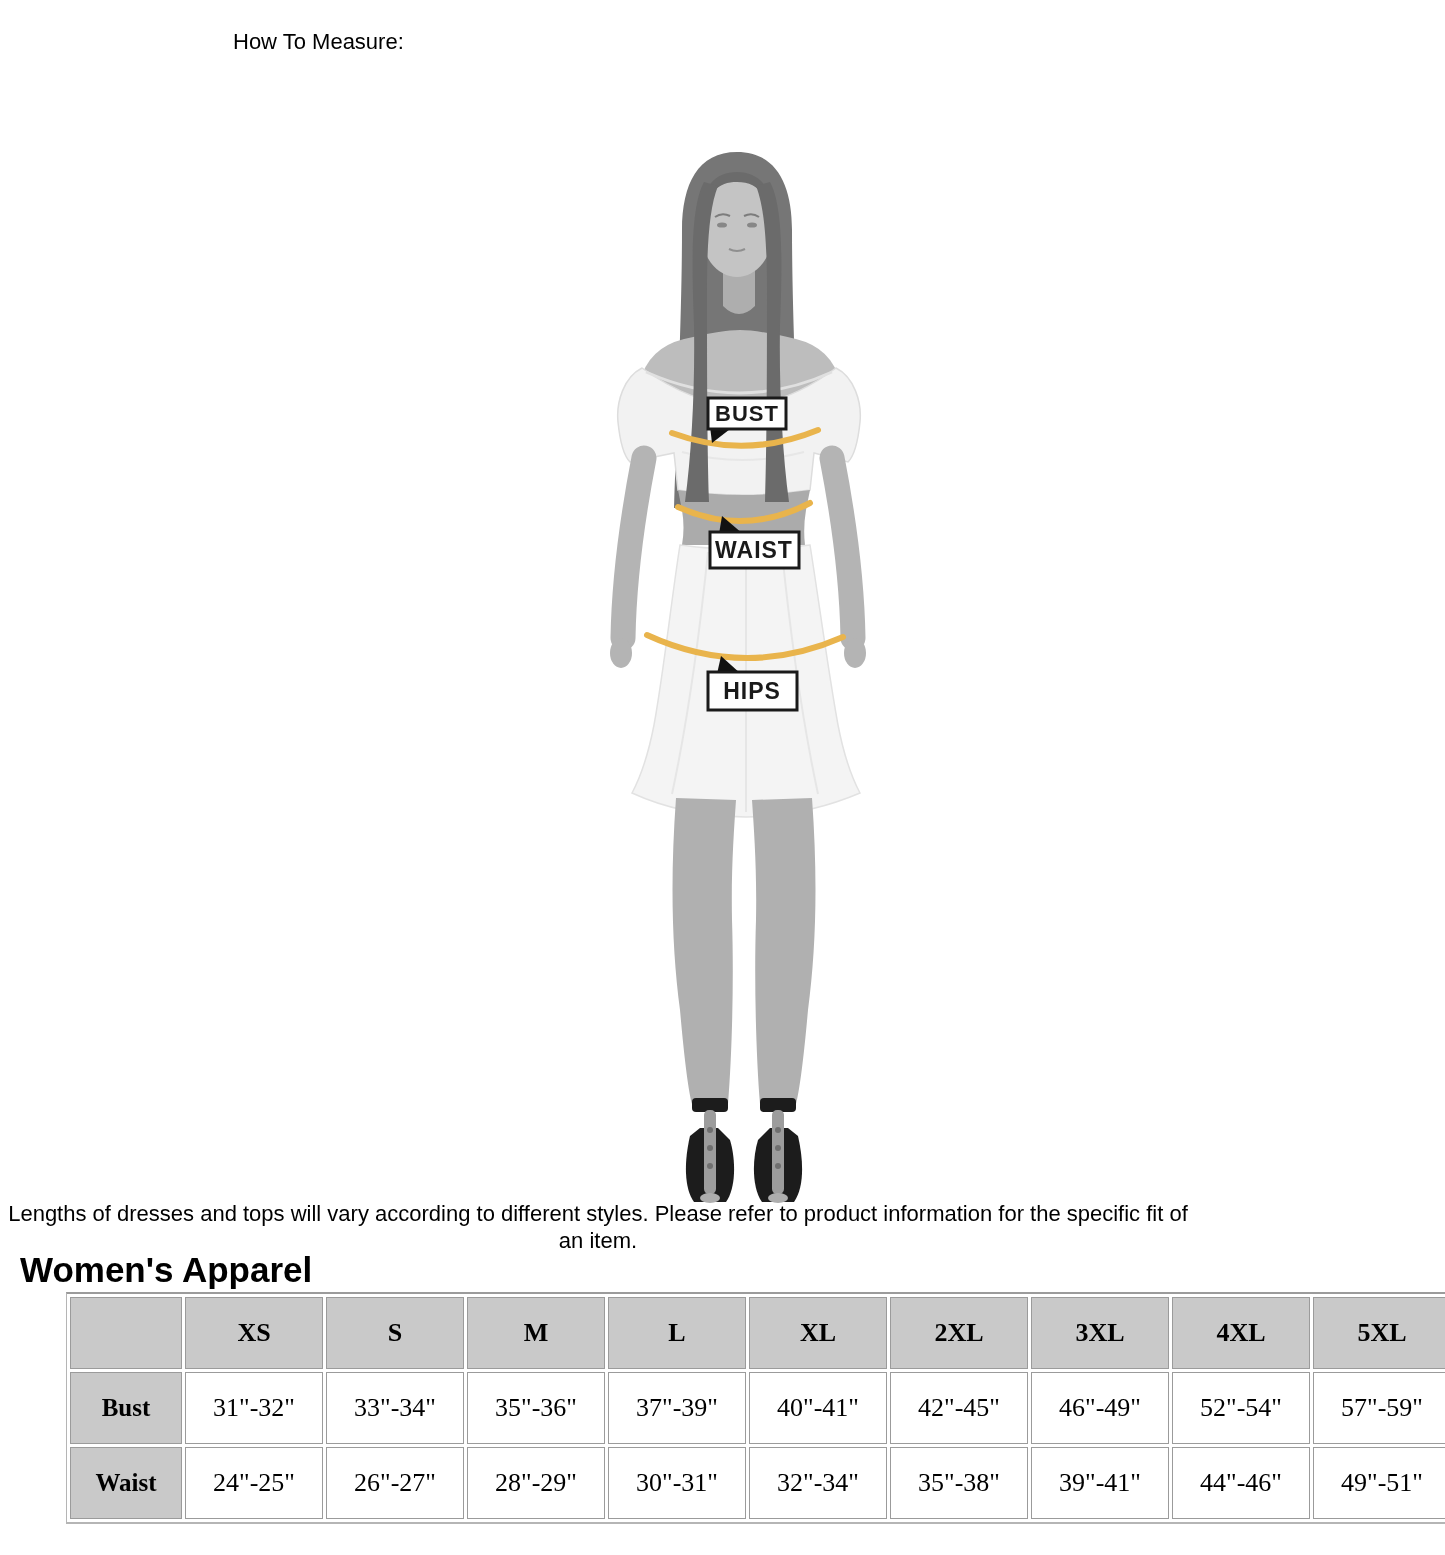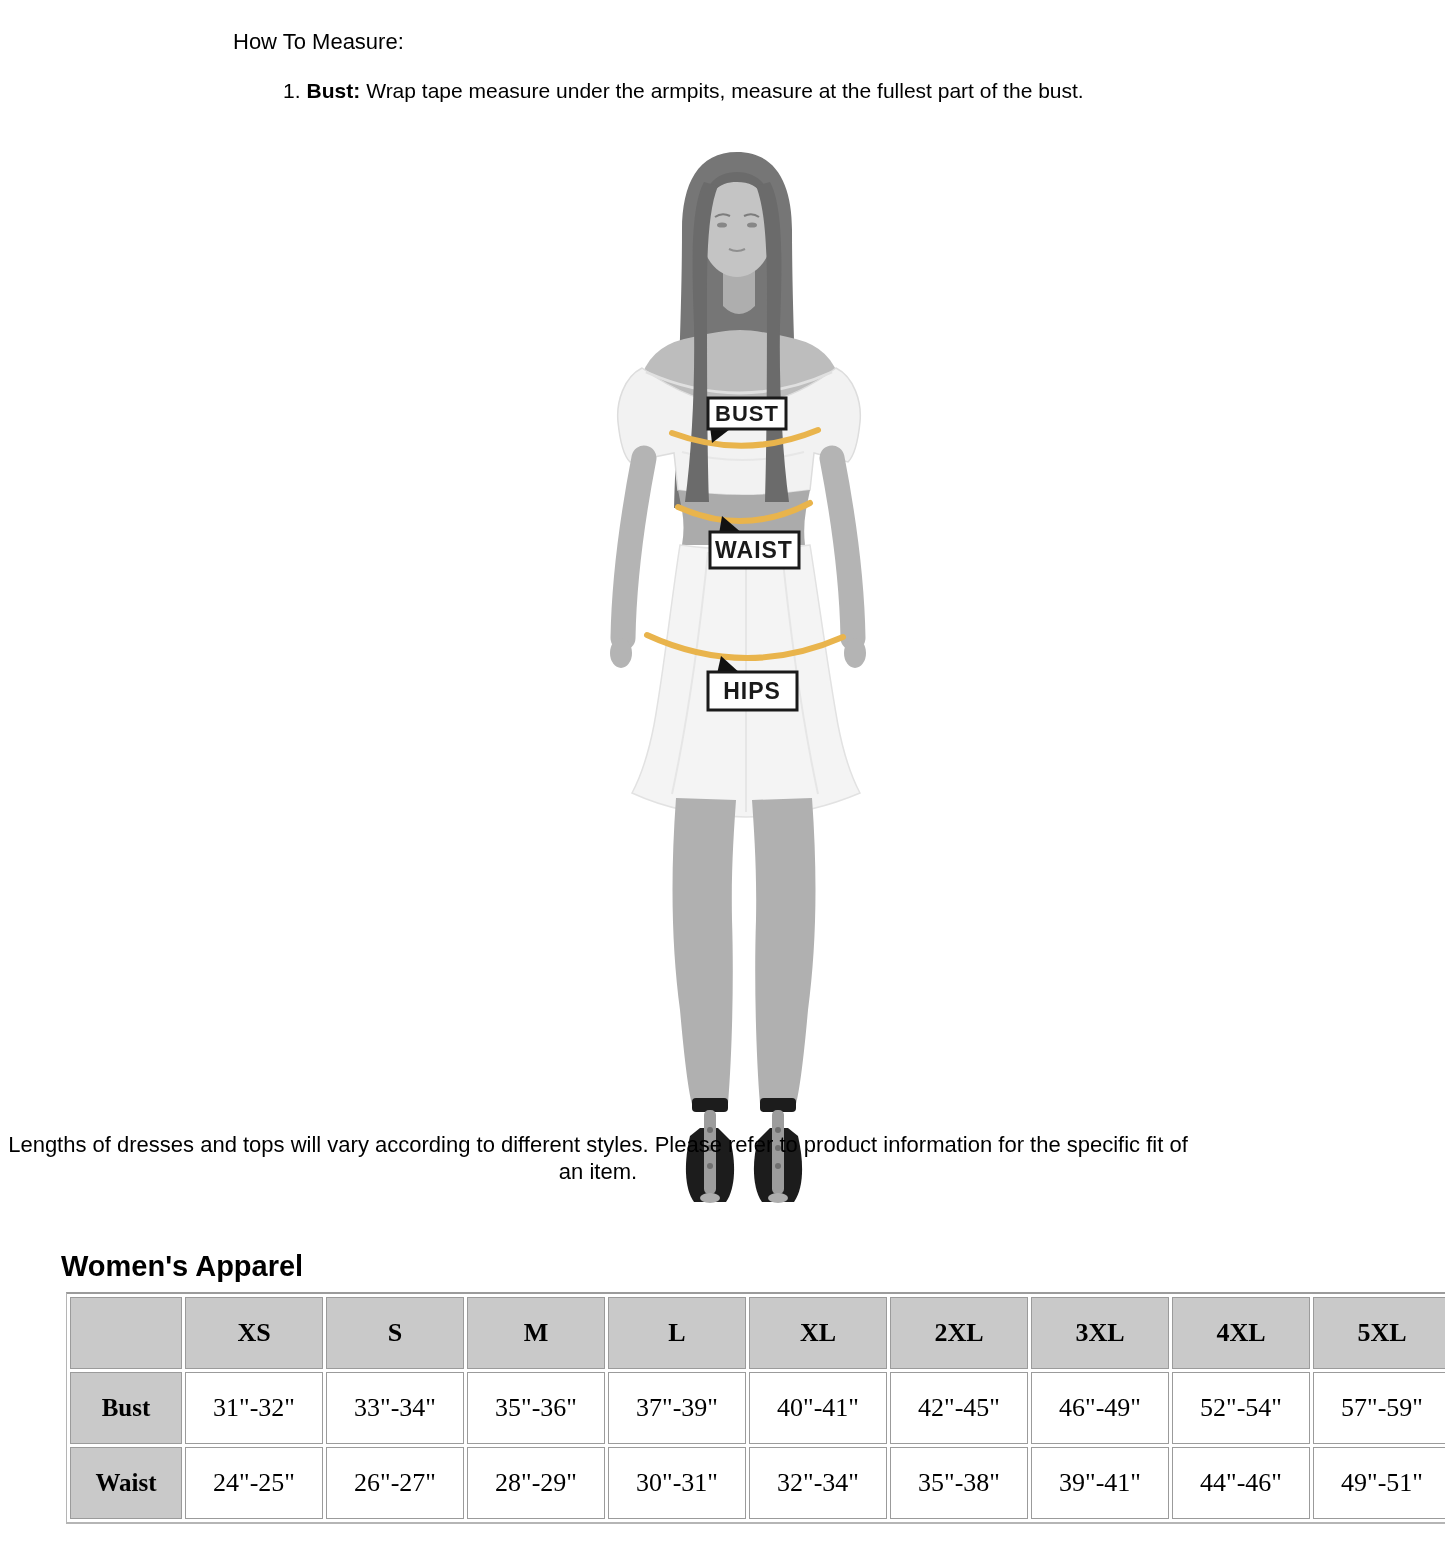--- a/index.html
+++ b/index.html
@@ -13,23 +13,23 @@
   .steps{margin-top:22px;margin-left:50px;}
   .step{font-size:21px;line-height:27px;white-space:nowrap;}
   .step .num{margin-right:6px;}
   .step .term{font-weight:bold;margin-right:6px;}
   
   .figure-wrap{position:absolute;left:570px;top:150px;width:340px;height:1060px;}
   svg text.tag{
     font-family:"Liberation Sans",sans-serif;font-weight:bold;letter-spacing:1px;fill:#1a1a1a;
   }
   
-  .fit-note{position:absolute;left:0;top:1131px;width:1196px;text-align:center;font-size:22px;line-height:27px;}
+  .fit-note{position:absolute;left:0;top:1200px;width:1196px;text-align:center;font-size:22px;line-height:27px;}
   
-  .chart-title{position:absolute;left:20px;top:1250px;font-size:29px;font-weight:bold;margin-left:41px;}
+  .chart-title{position:absolute;left:20px;top:1250px;font-size:35px;font-weight:bold;}
   table.size-chart{
     position:absolute;left:22px;top:1292px;width:1180px;
     border-collapse:separate;border-spacing:3px;table-layout:fixed;
     border-top:2px solid #9b9b9b;border-bottom:2px solid #b5b5b5;
     border-left:1px solid #b5b5b5;border-right:1px solid #b5b5b5;
     font-family:Liberation Serif, serif;
     margin-left:44px;
   }
   table.size-chart th, table.size-chart td{
     border:1px solid #9b9b9b;height:70px;text-align:center;vertical-align:middle;padding:0;
@@ -38,21 +38,20 @@
   th.colhead{font-size:26px;font-weight:bold;}
   td.rowlabel{font-size:25px;font-weight:bold;}
   td.val{background:#ffffff;font-size:26px;font-weight:normal;}
 </style>
 </head>
 <body>
 
 <div class="howto">
   <div class="howto-title">How To Measure:</div>
   <div class="steps">
-    <div class="step"><span class="num">1.</span><span class="term">Bust:</span><span class="text">Wrap tape measure under the armpits, measure at the fullest part of the bust.</span></div>
   </div>
 </div>
 
 <div class="figure-wrap">
 <svg width="340" height="1060" viewBox="0 0 340 1060" xmlns="http://www.w3.org/2000/svg">
 
   <path d="M 167,2 C 128,2 112,34 112,80 C 112,150 108,250 104,358 L 230,358 C 226,250 222,150 222,80 C 222,34 206,2 167,2 Z" fill="#767676"></path>
 
   <path d="M 153,112 L 153,156 Q 169,172 185,156 L 185,112 Q 169,126 153,112 Z" fill="#aeaeae"></path>
 

